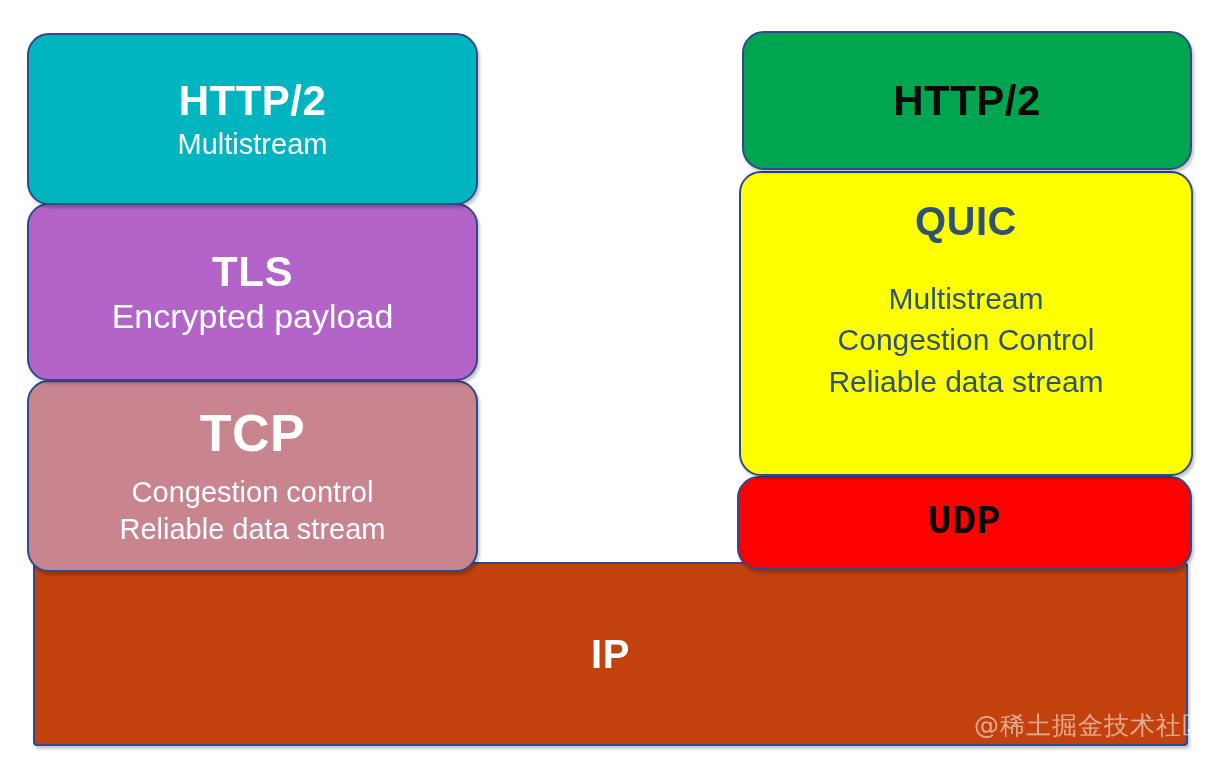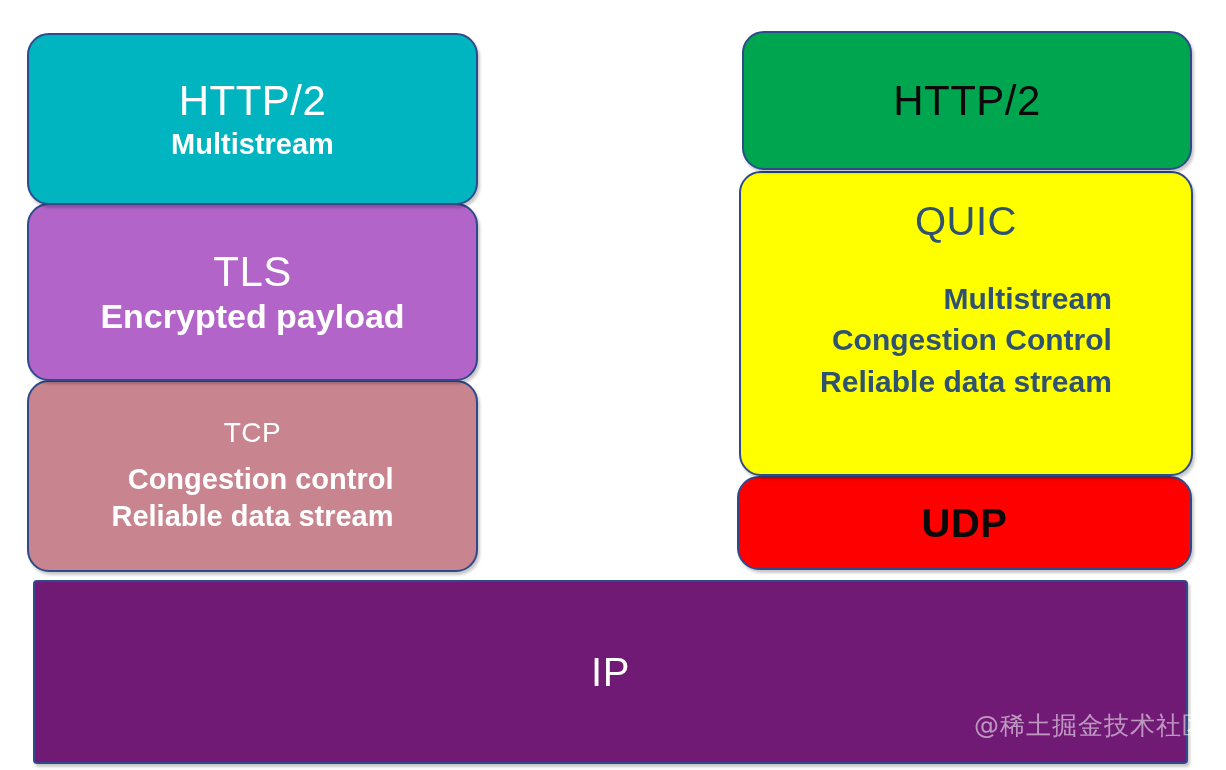--- a/index.html
+++ b/index.html
@@ -29,27 +29,26 @@
     flex-direction: column;
     align-items: center;
     justify-content: center;
     text-align: center;
     line-height: 1.12;
     box-shadow: 2px 3px 3px rgba(0,0,0,0.22);
     user-select: none;
   }
   .layer .title {
     font-size: 40px;
-    font-weight: 400;
+    font-weight: 700;
     letter-spacing: 0.5px;
   }
   .layer .sub {
     font-size: 28px;
-    font-weight: 700;
-    text-align: right;
+    font-weight: 400;
   }
   .layer .sub-line {
     display: block;
   }
 
   
   #box-http2-left {
     left: 27px;  top: 33px;   width: 451px; height: 172px;
     background: #00b5c0;
     color: #ffffff;
@@ -66,21 +65,21 @@
   }
   #box-tls .title { font-size: 42px; margin-bottom: 2px; }
   #box-tls .sub   { font-size: 34px; }
 
   #box-tcp {
     left: 27px;  top: 380px;  width: 451px; height: 192px;
     background: #c8848f;
     color: #ffffff;
     z-index: 4;
   }
-  #box-tcp .title { font-size: 28px; margin-bottom: 12px; }
+  #box-tcp .title { font-size: 52px; margin-bottom: 12px; }
   #box-tcp .sub   { font-size: 29px; line-height: 1.28; }
 
   
   #box-http2-right {
     left: 742px; top: 31px;   width: 450px; height: 139px;
     background: #00a54f;
     color: #0a0a0a;
     z-index: 6;
   }
   #box-http2-right .title { font-size: 42px; }
@@ -94,27 +93,28 @@
     padding-top: 26px;
   }
   #box-quic .title { font-size: 40px; margin-bottom: 34px; }
   #box-quic .sub   { font-size: 30px; line-height: 1.38; }
 
   #box-udp {
     left: 737px; top: 476px;  width: 455px; height: 94px;
     background: #fe0000;
     color: #0a0a0a;
     z-index: 4;
+    font-family: Liberation Mono, monospace;
   }
   #box-udp .title { font-size: 40px; font-weight: 700; }
 
   
   #box-ip {
-    left: 33px;  top: 580px;  width: 1155px; height: 184px;
-    background: #701a75;
+    left: 33px;  top: 562px;  width: 1155px; height: 184px;
+    background: #c2410c;
     color: #ffffff;
     border-radius: 4px;
     z-index: 3;
   }
   #box-ip .title { font-size: 40px; }
 
   
   #watermark {
     position: absolute;
     right: 18px;

